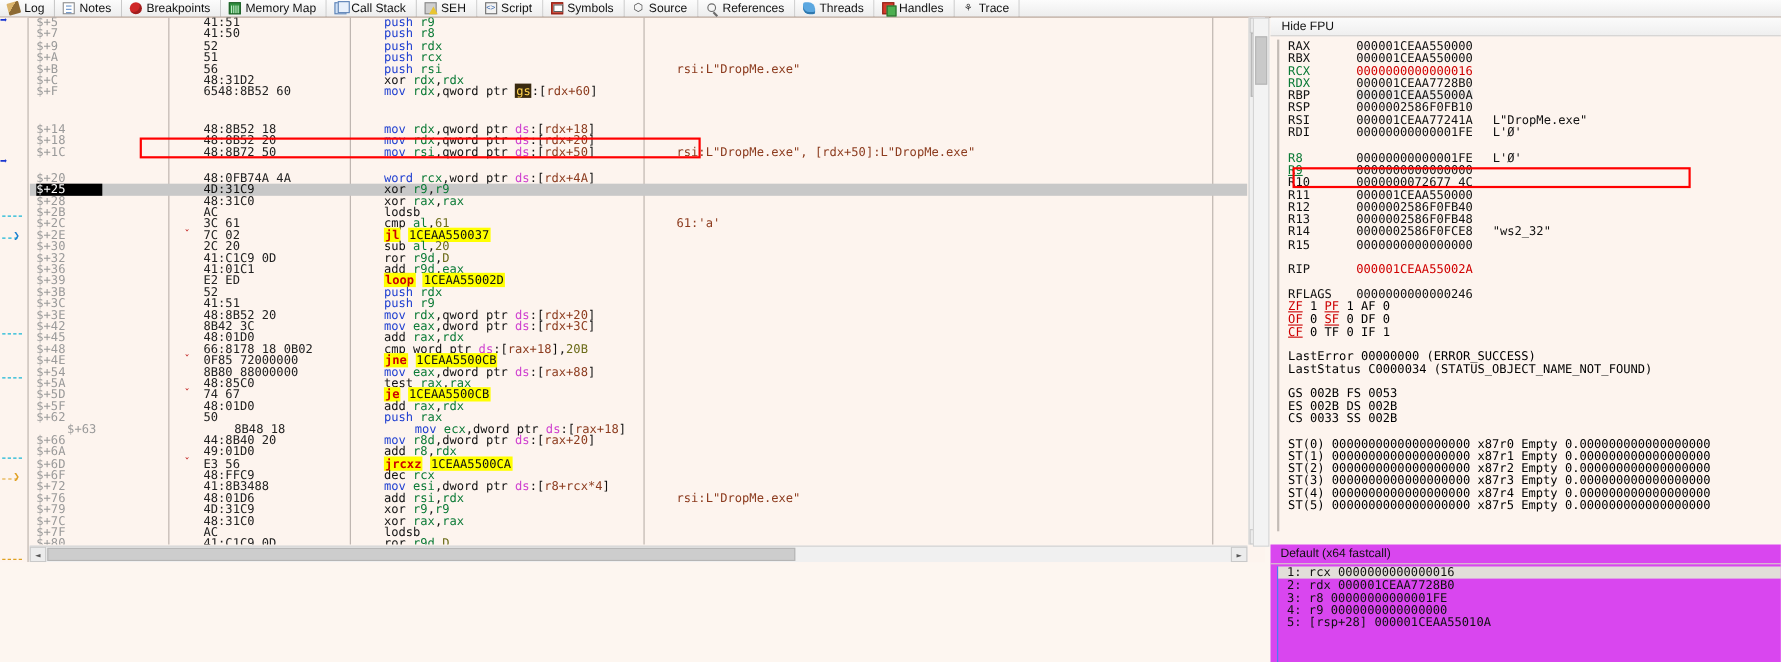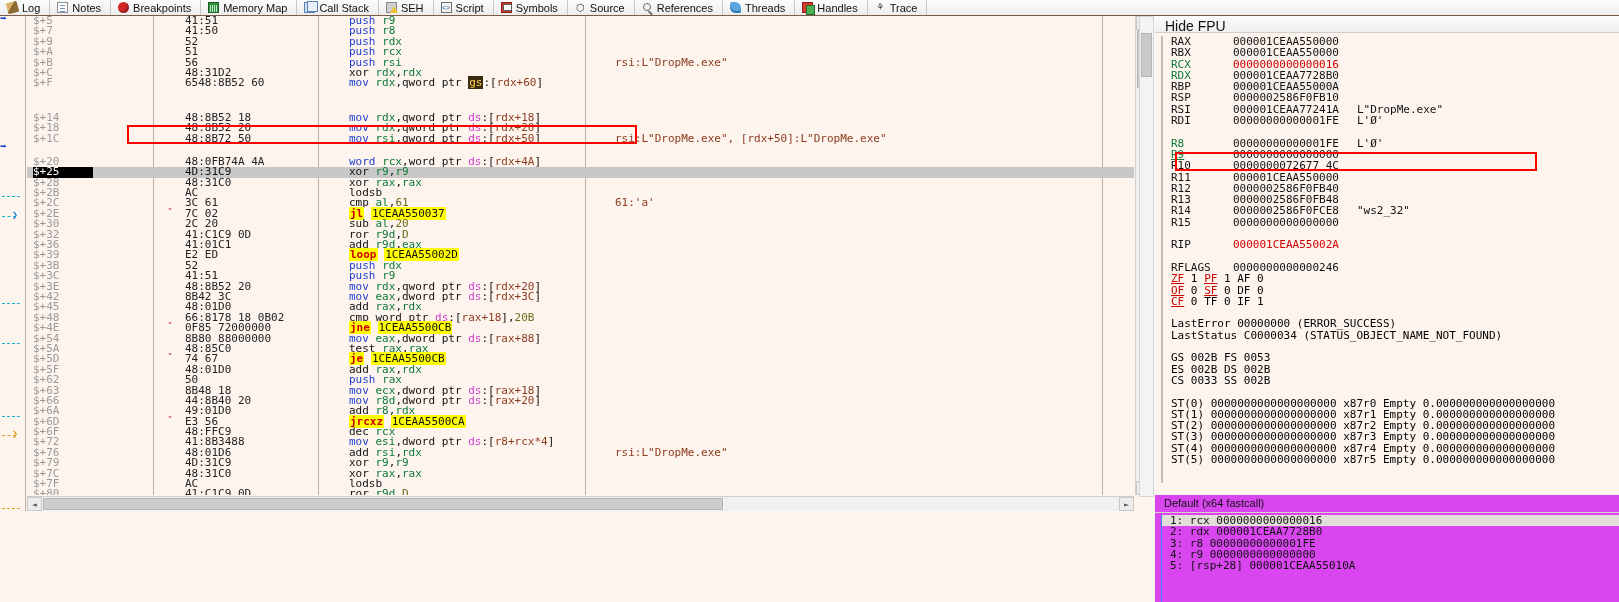--- a/index.html
+++ b/index.html
@@ -103,21 +103,21 @@
   .sbbtn{ position:absolute; left:0; right:0; height:14px; background:#ececec; border:1px solid #c9c9c9; text-align:center; font-size:8px; color:#555; line-height:12px;}
   .hsb { position:absolute; left:27px; right:16px; bottom:0; height:15px; background:#f0f0f0; border-top:1px solid #cfcfcf;}
   .hsb .thumb{ position:absolute; top:1px; bottom:1px; left:16px; width:680px; background:#cdcdcd; border:1px solid #b5b5b5;}
   .hsb .lb,.hsb .rb{ position:absolute; top:0; bottom:0; width:15px; background:#ececec; border:1px solid #c9c9c9; font-size:8px; text-align:center; line-height:13px; color:#555;}
   .hsb .lb{left:0;} .hsb .rb{right:0;}
 
   
   .regpanel { position:absolute; left:1155px; top:16px; width:464px; height:481px; background:#fdf4ee; }
   .hidefpu { position:absolute; left:0; top:0; right:0; height:17px;
      background:linear-gradient(#fbfbfb,#efefef); border-bottom:1px solid #cfcfcf;
-     font-family:"Liberation Sans", sans-serif; font-size:14px; color:#111; padding:2px 0 0 10px;}
+     font-family:"Liberation Sans", sans-serif; font-size:11px; color:#111; padding:2px 0 0 10px;}
   .reglist { position:absolute; left:6px; top:20px; right:0; bottom:14px; font-size:11px; overflow:hidden;
      border-left:2px solid #c3bbb5;}
   .rl { height:11.3px; line-height:11.3px; white-space:nowrap; padding-left:8px; }
   .rn { display:inline-block; width:62px; color:#111; }
   .rn.mod { color:#0b7a36; }
   .rn.hl { color:#0b7a36; text-decoration: underline; }
   .rv { color:#111; }
   .rv.red { color:#d00000; }
   .rv.hlbg { background:#f0ece9; }
   .rc { color:#111; margin-left:18px; }
@@ -435,21 +435,21 @@
           <span class="mnem"><span class="t-plain">add</span><span class="t-plain"> </span><span class="t-reg">rax</span><span class="t-plain">,</span><span class="t-reg">rdx</span></span>
           <span class="cmt"></span>
         </div>
         <div class="row" style="top: 0px;">
           <span class="addr">$+62</span>
           <span class="chev"></span>
           <span class="bytes">50</span>
           <span class="mnem"><span class="t-push">push</span><span class="t-plain"> </span><span class="t-reg">rax</span></span>
           <span class="cmt"></span>
         </div>
-        <div class="row" style="top: 0px;">
+        <div class="row" style="top: 0px; margin-left: 28px;">
           <span class="addr">$+63</span>
           <span class="chev"></span>
           <span class="bytes">8B48 18</span>
           <span class="mnem"><span class="t-mov">mov</span><span class="t-plain"> </span><span class="t-reg">ecx</span><span class="t-plain">,</span><span class="t-ptr">dword ptr </span><span class="t-seg">ds</span><span class="t-plain">:[</span><span class="t-mem">rax+18</span><span class="t-plain">]</span></span>
           <span class="cmt"></span>
         </div>
         <div class="row" style="top: 0px;">
           <span class="addr">$+66</span>
           <span class="chev"></span>
           <span class="bytes">44:8B40 20</span>

